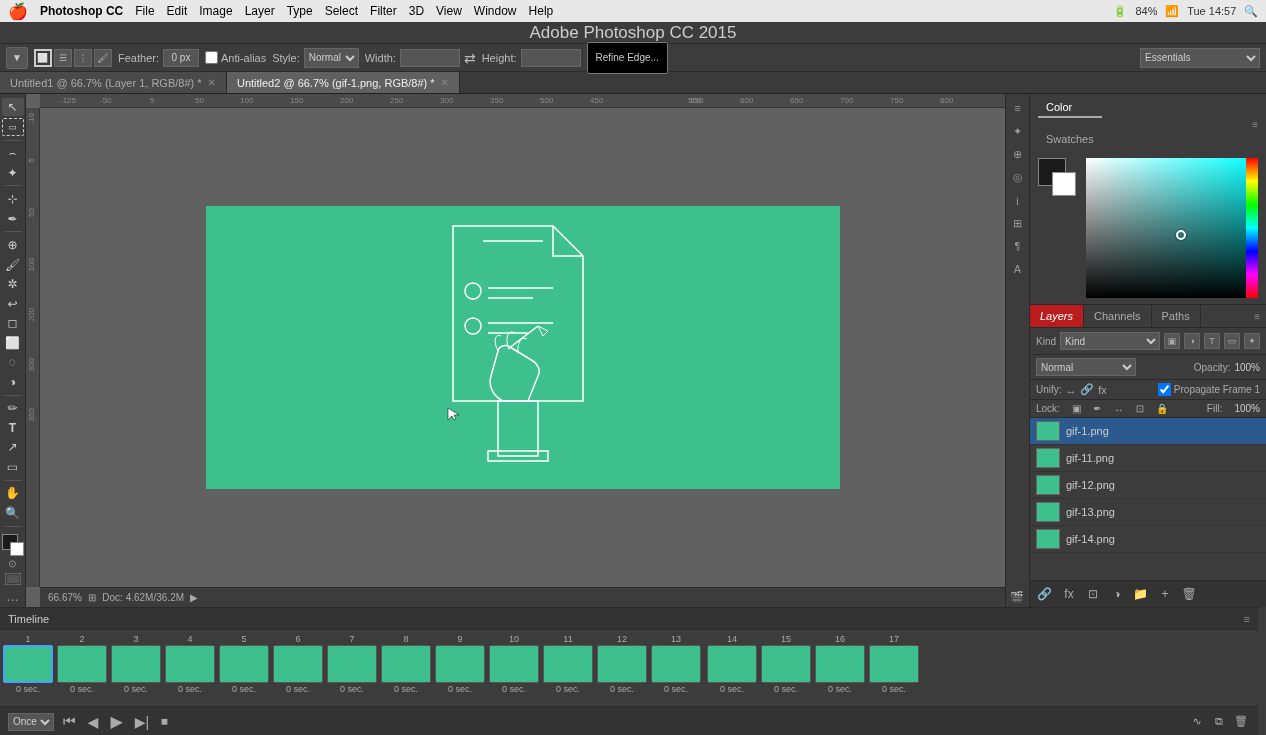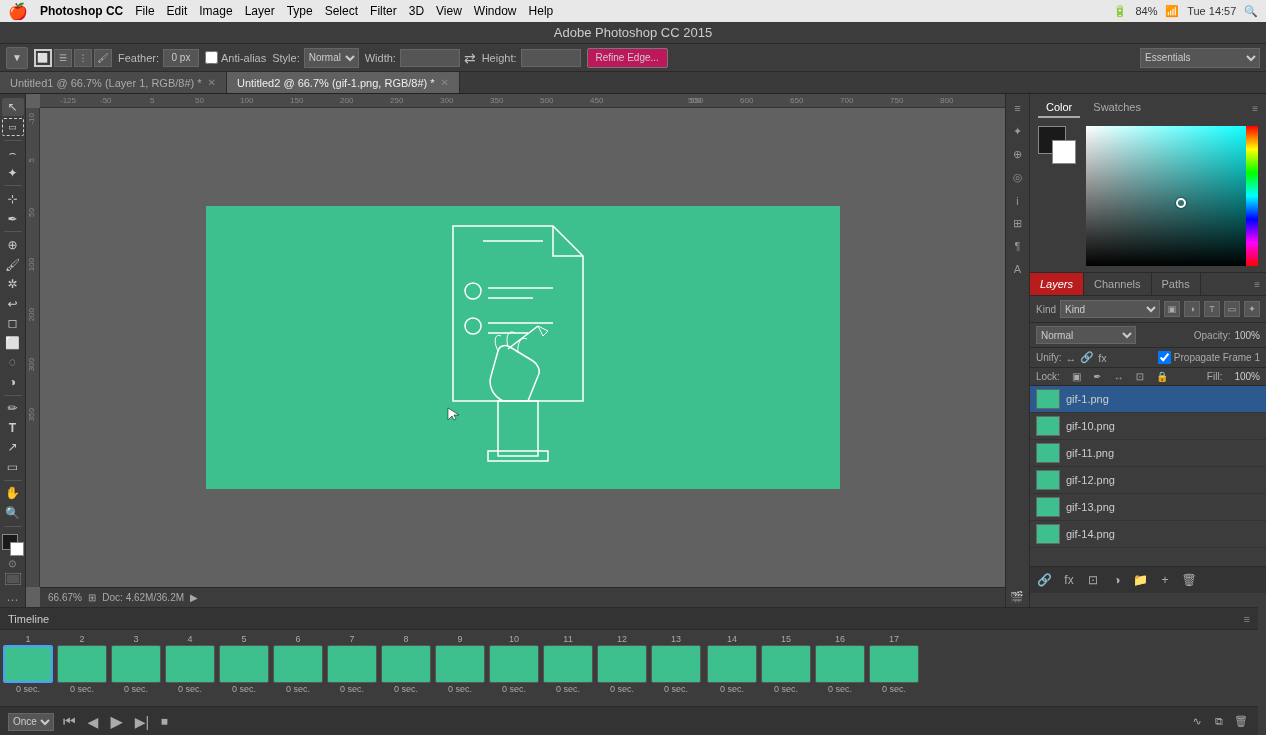--- a/index.html
+++ b/index.html
@@ -29,21 +29,21 @@
       align-items: center;
       padding: 0 6px;
       gap: 6px;
       color: #bbb;
       font-size: 11px;
     }
     #options-bar .option-group { display: flex; align-items: center; gap: 4px; }
     #options-bar input[type="text"] { width: 36px; height: 18px; background: #555; border: 1px solid #666; color: #ccc; font-size: 10px; text-align: center; }
     #options-bar select { height: 20px; background: #555; border: 1px solid #666; color: #ccc; font-size: 10px; }
     #options-bar .checkbox-label { display: flex; align-items: center; gap: 3px; }
-    #options-bar .refine-btn { background: #be185d; border: 1px solid #777; color: #ccc; height: 20px; padding: 0 8px; font-size: 10px; cursor: pointer; border-radius: 2px; }
+    #options-bar .refine-btn { background: #000000; border: 1px solid #777; color: #ccc; height: 32px; padding: 0 8px; font-size: 10px; cursor: pointer; border-radius: 2px; }
     #options-bar .essentials-select { margin-left: auto; height: 20px; background: #555; border: 1px solid #666; color: #ccc; font-size: 10px; min-width: 120px; }
     .tool-shape-icons { display: flex; gap: 2px; }
     .shape-icon { width: 18px; height: 18px; background: #555; border: 1px solid #666; display: flex; align-items: center; justify-content: center; font-size: 9px; cursor: pointer; }
 
     
     #tabs-row {
       height: 22px;
       background: #3a3a3a;
       border-bottom: 1px solid #222;
       display: flex;
@@ -139,21 +139,21 @@
     #color-panel {
       background: #3c3c3c;
       border-bottom: 1px solid #2a2a2a;
     }
     #color-panel-header {
       display: flex;
       align-items: center;
       justify-content: space-between;
       padding: 4px 8px;
     }
-    #color-panel-tabs { display: flex; gap: 5px; }
+    #color-panel-tabs { display: flex; gap: 12px; flex-direction: column; }
     .panel-tab {
       padding: 3px 8px;
       font-size: 11px;
       color: #aaa;
       cursor: pointer;
       border-bottom: 2px solid transparent;
     }
     .panel-tab.active { color: #fff; border-bottom: 2px solid #aaa; }
     #color-display {
       display: flex;
@@ -367,21 +367,21 @@
   <div class="right-section">
     <span>🔋</span>
     <span>84%</span>
     <span>📶</span>
     <span>Tue 14:57</span>
     <span>🔍</span>
   </div>
 </div>
 
 <div style="height:22px; background:#3c3c3c; display:flex; align-items:center; justify-content:center; border-bottom:1px solid #2a2a2a;">
-  <span style="font-size:13px; color:#ccc;">Adobe Photoshop CC 2015</span>
+  <span style="font-size:17px; color:#ccc;">Adobe Photoshop CC 2015</span>
 </div>
 
 <div id="options-bar">
 
   <div style="width:22px; height:22px; display:flex; align-items:center; justify-content:center; background:#555; border:1px solid #666; border-radius:2px; cursor:pointer; color:#ccc; font-size:10px;">▼</div>
   <div class="tool-shape-icons">
     <div class="shape-icon" style="border:2px solid #ccc; background:transparent;">⬜</div>
     <div class="shape-icon">☰</div>
     <div class="shape-icon">⋮</div>
     <div class="shape-icon">🖌</div>
@@ -654,24 +654,20 @@
         <span id="fill-val">100%</span>
       </div>
 
       <div id="layers-list" style="flex:1; overflow-y:auto; max-height:180px;">
         <div class="layer-item selected">
           <div class="layer-thumb" style="background:#3dbf8e;"></div>
           <span class="layer-name">gif-1.png</span>
         </div>
         <div class="layer-item">
           <div class="layer-thumb" style="background:#3dbf8e;"></div>
-          <span class="layer-name">gif-10.png</span>
-        </div>
-        <div class="layer-item">
-          <div class="layer-thumb" style="background:#3dbf8e;"></div>
           <span class="layer-name">gif-11.png</span>
         </div>
         <div class="layer-item">
           <div class="layer-thumb" style="background:#3dbf8e;"></div>
           <span class="layer-name">gif-12.png</span>
         </div>
         <div class="layer-item">
           <div class="layer-thumb" style="background:#3dbf8e;"></div>
           <span class="layer-name">gif-13.png</span>
         </div>

